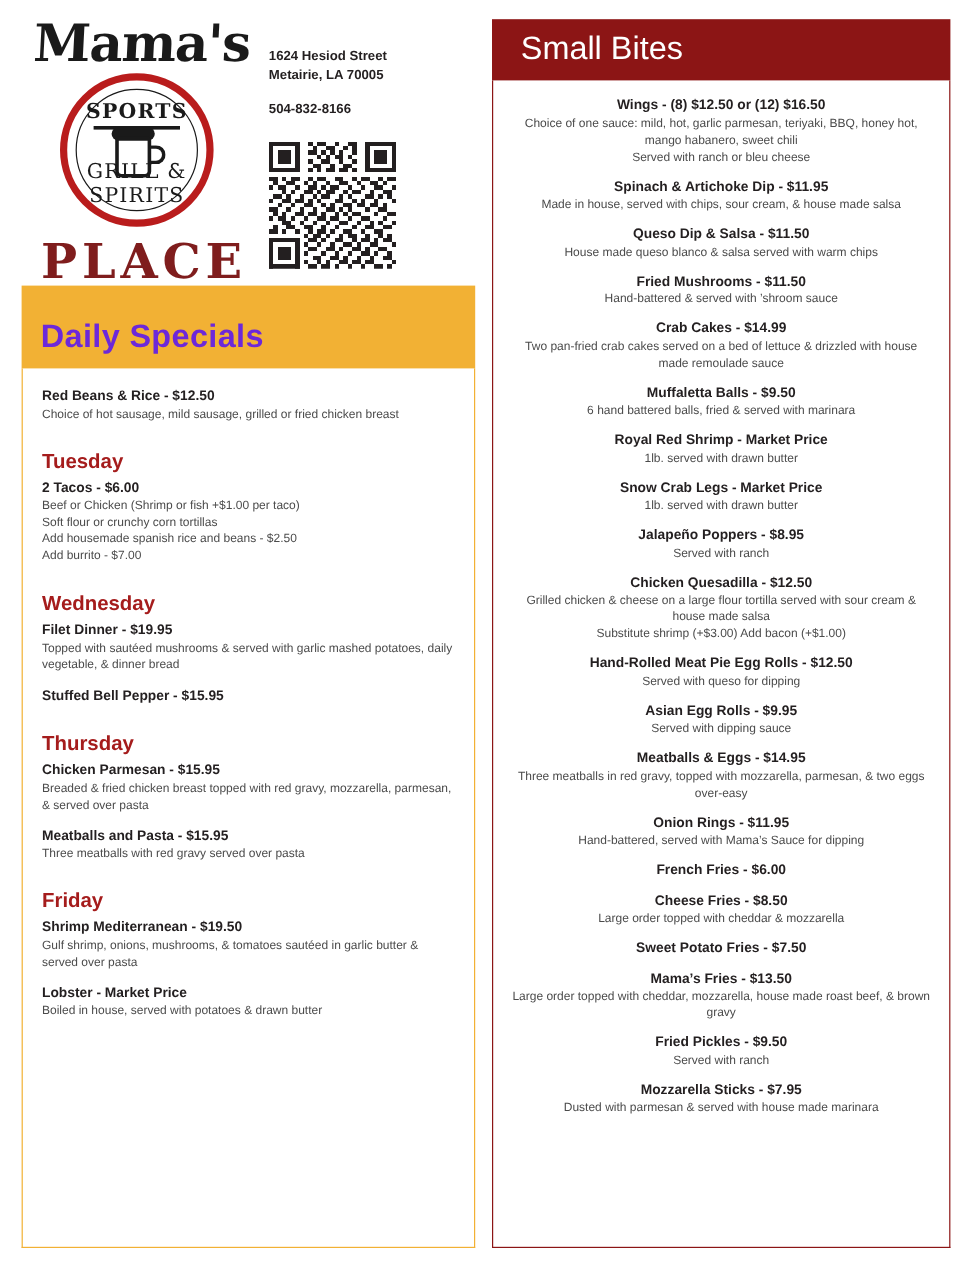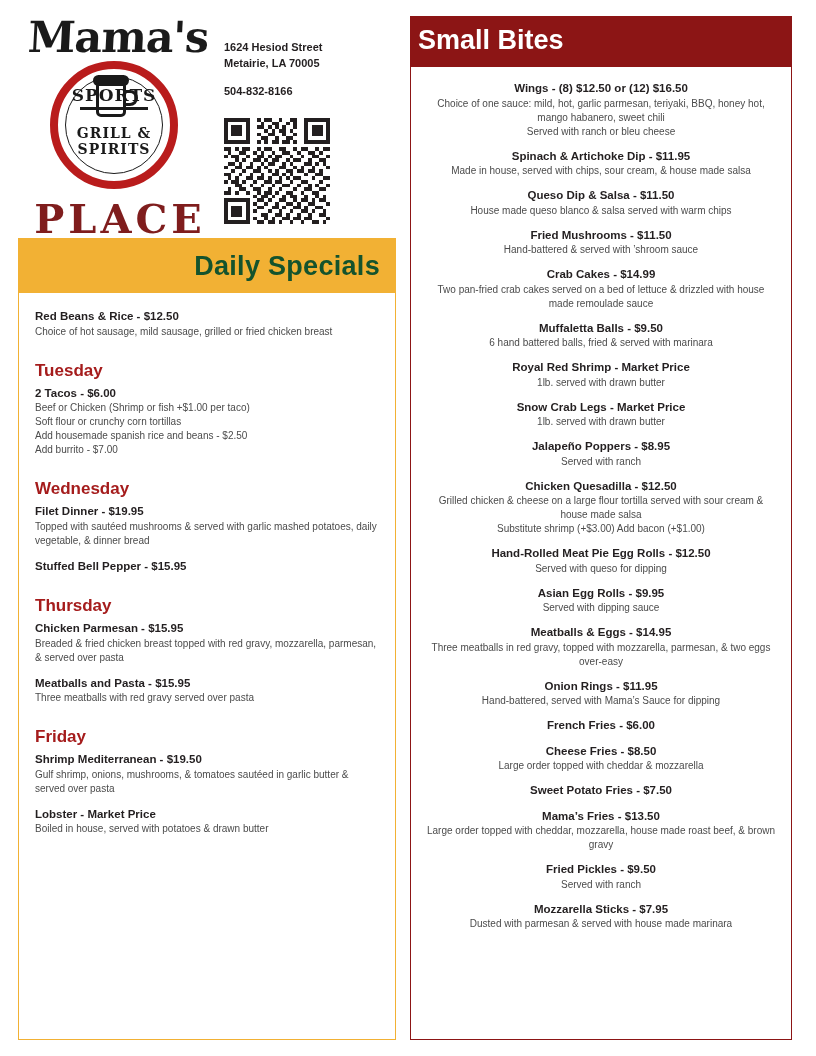--- a/index.html
+++ b/index.html
@@ -23,78 +23,77 @@
     font-weight: bold;
     font-size: 43px;
     letter-spacing: -1px;
     line-height: 1;
     color: #1a1a1a;
     transform: skewX(-3deg);
     margin-left: 6px;
   }
   .logo-circle {
     width: 128px; height: 128px; border-radius:50%;
-    border: 8px solid #b91c1c;
+    border: 6px solid #b91c1c;
     margin: 2px auto 0 28px;
     position: relative;
-    display:flex; align-items:flex-start; justify-content:center;
+    display:flex; align-items:center; justify-content:center;
   }
   .logo-circle:after {
     content:"";
     position:absolute; left:7px; top:7px; right:7px; bottom:7px;
     border:1.5px solid #1a1a1a; border-radius:50%;
   }
   .logo-sports {
     position:absolute; top:16px; left:0; right:0; text-align:center;
     font-family:"DejaVu Serif", serif; font-weight:bold; font-size:17px;
     letter-spacing:1px; color:#1a1a1a;
   }
   .logo-sports-bar { position:absolute; top:38px; left:22px; right:22px; height:3px; background:#1a1a1a; }
   .logo-grill {
-    position:absolute; bottom:24px; left:0; right:0; text-align:center;
-    font-family:"DejaVu Serif", serif; font-weight:bold; font-size:14px;
+    position:absolute; bottom:10px; left:0; right:0; text-align:center;
+    font-family:"DejaVu Serif", serif; font-weight:normal; font-size:17px;
     letter-spacing:1px; color:#1a1a1a;
   }
   .mug { width:48px; height:44px; position:relative; margin-top:6px; }
   .mug-body { position:absolute; left:6px; top:8px; width:30px; height:34px; border:3px solid #1a1a1a; border-radius:3px 3px 5px 5px; }
   .mug-handle { position:absolute; left:34px; top:15px; width:14px; height:16px; border:3px solid #1a1a1a; border-left:none; border-radius:0 10px 10px 0; }
   .mug-foam { position:absolute; left:3px; top:0px; width:36px; height:11px; background:#1a1a1a; border-radius:7px; }
   .logo-place {
     font-family:"DejaVu Serif", serif; font-weight:bold; font-size:40px;
     letter-spacing:4px; text-align:center; margin-top:6px; color:#7f1d1d;
   }
   .addr-block { padding-top: 24px; font-size: 11px; font-weight:bold; line-height:1.45; width:168px;}
   .addr-phone { margin-top:12px; }
   .qr { width: 106px; height:106px; margin-top: 18px; }
 
   
   .specials-band {
-    background:#f2b134; color:#14532d;
+    background:#f2b134; color:#6d28d9;
     font-size: 27px; font-weight:bold;
-    padding: 13px 16px 11px 16px;
+    padding: 27px 16px 11px 16px;
     letter-spacing:0.3px;
-    text-align:right;
   }
   .specials-body {
     border:1.5px solid #f2b134; border-top:none;
     padding: 16px 16px 10px 16px;
     flex:1;
   }
   .day { color:#a51c1c; font-size:17px; font-weight:bold; margin: 0 0 5px 0; font-family:"Liberation Sans", sans-serif;}
   .day.space { margin-top:22px; }
   .item { margin-bottom: 11px; }
   .item-title { font-size:11.5px; font-weight:bold; color:#231f20; line-height:1.35; }
   .item-desc { font-size:10px; color:#4b4b4b; line-height:1.4; }
 
   
   .right-col { width: 382px; display:flex; flex-direction:column; }
   .bites-band {
     background:#8c1515; color:#ffffff;
-    font-size: 27px; font-weight:bold;
-    padding: 9px 16px 11px 8px;
+    font-size: 27px; font-weight:normal;
+    padding: 9px 16px 11px 24px;
   }
   .bites-body {
     border:1.5px solid #8c1515; border-top:none;
     padding: 14px 16px 10px 16px;
     flex:1;
   }
   .bites-body .item { margin-bottom: 10px; text-align: center; }
 </style>
 </head>
 <body>

